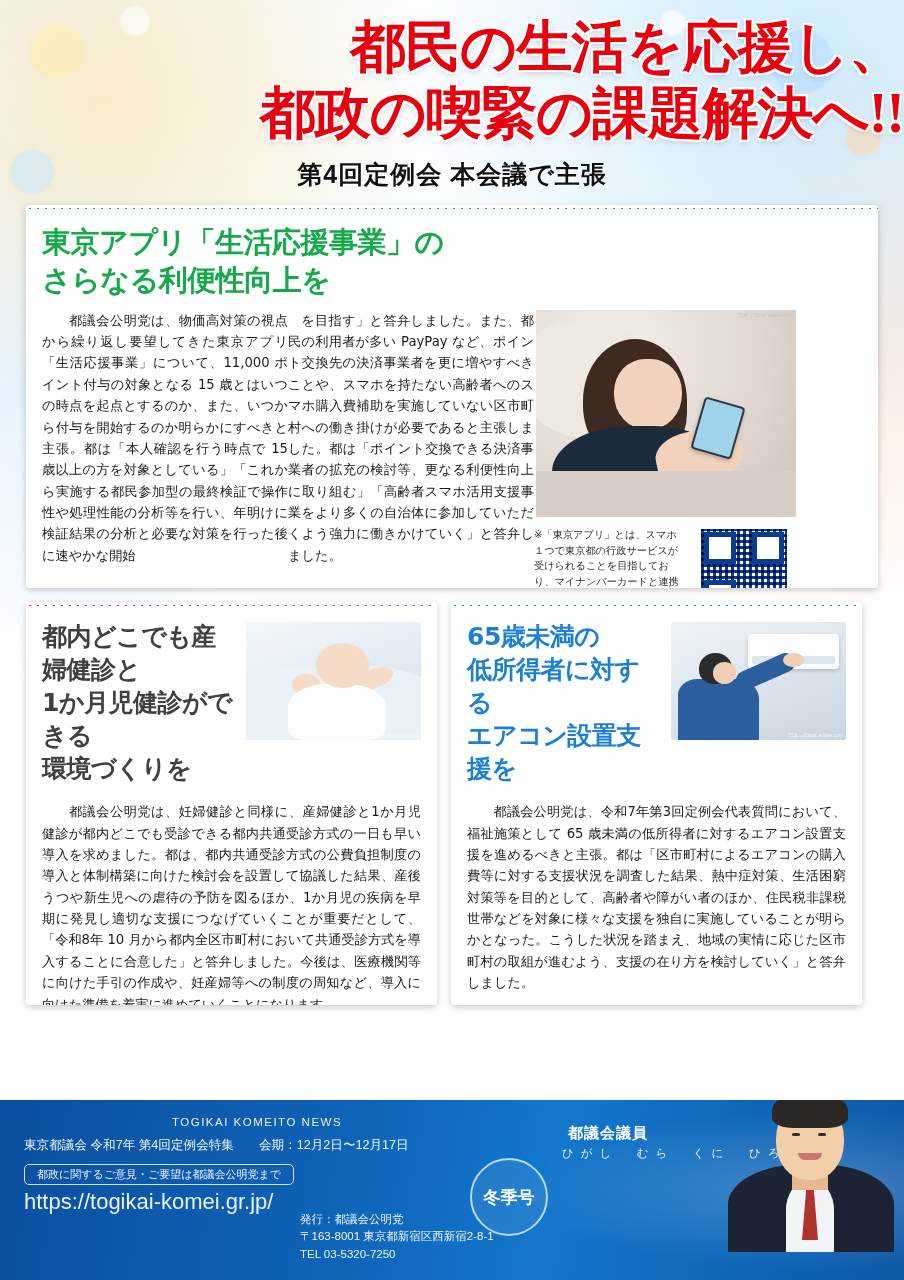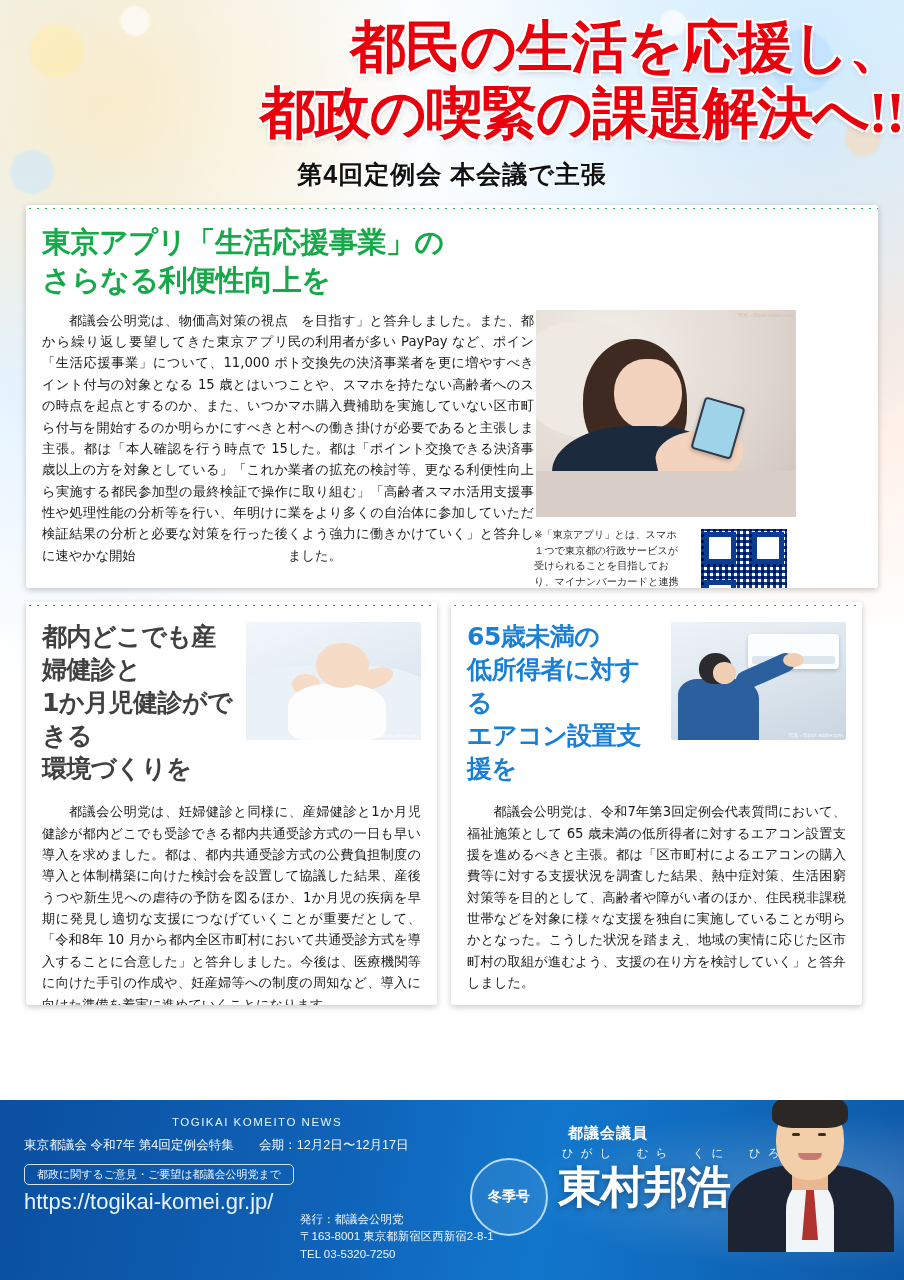--- a/index.html
+++ b/index.html
@@ -188,21 +188,21 @@
   .f-meta{margin-top:9px;font-size:12.6px;color:#f2f8ff;}
   .f-meta .sp{display:inline-block;width:18px;}
   .f-pill{
     display:inline-block;margin-top:10px;border:1px solid #cfe4fa;border-radius:5px;
     padding:2px 12px;font-size:11px;color:#eaf4ff;
   }
   .f-url{margin-top:4px;font-size:22px;color:#e9f4ff;font-family:"Liberation Sans",sans-serif;}
   .f-season{
     position:absolute;left:470px;top:58px;width:74px;height:74px;border-radius:50%;
     border:2px solid #bcd9f5;display:flex;align-items:center;justify-content:center;
-    font-size:14px;font-weight:bold;color:#fff;
+    font-size:17px;font-weight:bold;color:#fff;
     background:rgba(255,255,255,.08);
   }
   .f-right{position:absolute;right:0;top:0;width:376px;height:152px;}
   .f-right .label{
     position:absolute;left:40px;top:24px;font-size:15px;font-weight:bold;letter-spacing:1px;color:#fff;
   }
   .f-right .furi{
     position:absolute;left:34px;top:46px;font-size:11.5px;letter-spacing:7px;color:#eaf4ff;
   }
   .f-right .name{
@@ -362,21 +362,20 @@
 
     <div style="position:absolute;left:300px;bottom:16px;font-size:11.5px;line-height:1.55;color:#eef6ff;">
       <div>発行：都議会公明党</div>
       <div>〒163-8001 東京都新宿区西新宿2-8-1</div>
       <div>TEL 03-5320-7250</div>
     </div>
 
     <div class="f-right">
       <div class="label">都議会議員</div>
       <div class="furi">ひがし　むら　くに　ひろ</div>
-      <div class="name">東村邦浩</div>
       <div class="portrait">
         <div class="pt-suit"></div>
         <div class="pt-shirt"></div>
         <div class="pt-tie"></div>
         <div class="pt-neck"></div>
         <div class="pt-head"></div>
         <div class="pt-hair"></div>
         <div class="pt-eye" style="left:70px;bottom:116px;"></div>
         <div class="pt-eye" style="left:96px;bottom:116px;"></div>
         <div class="pt-mouth"></div>

